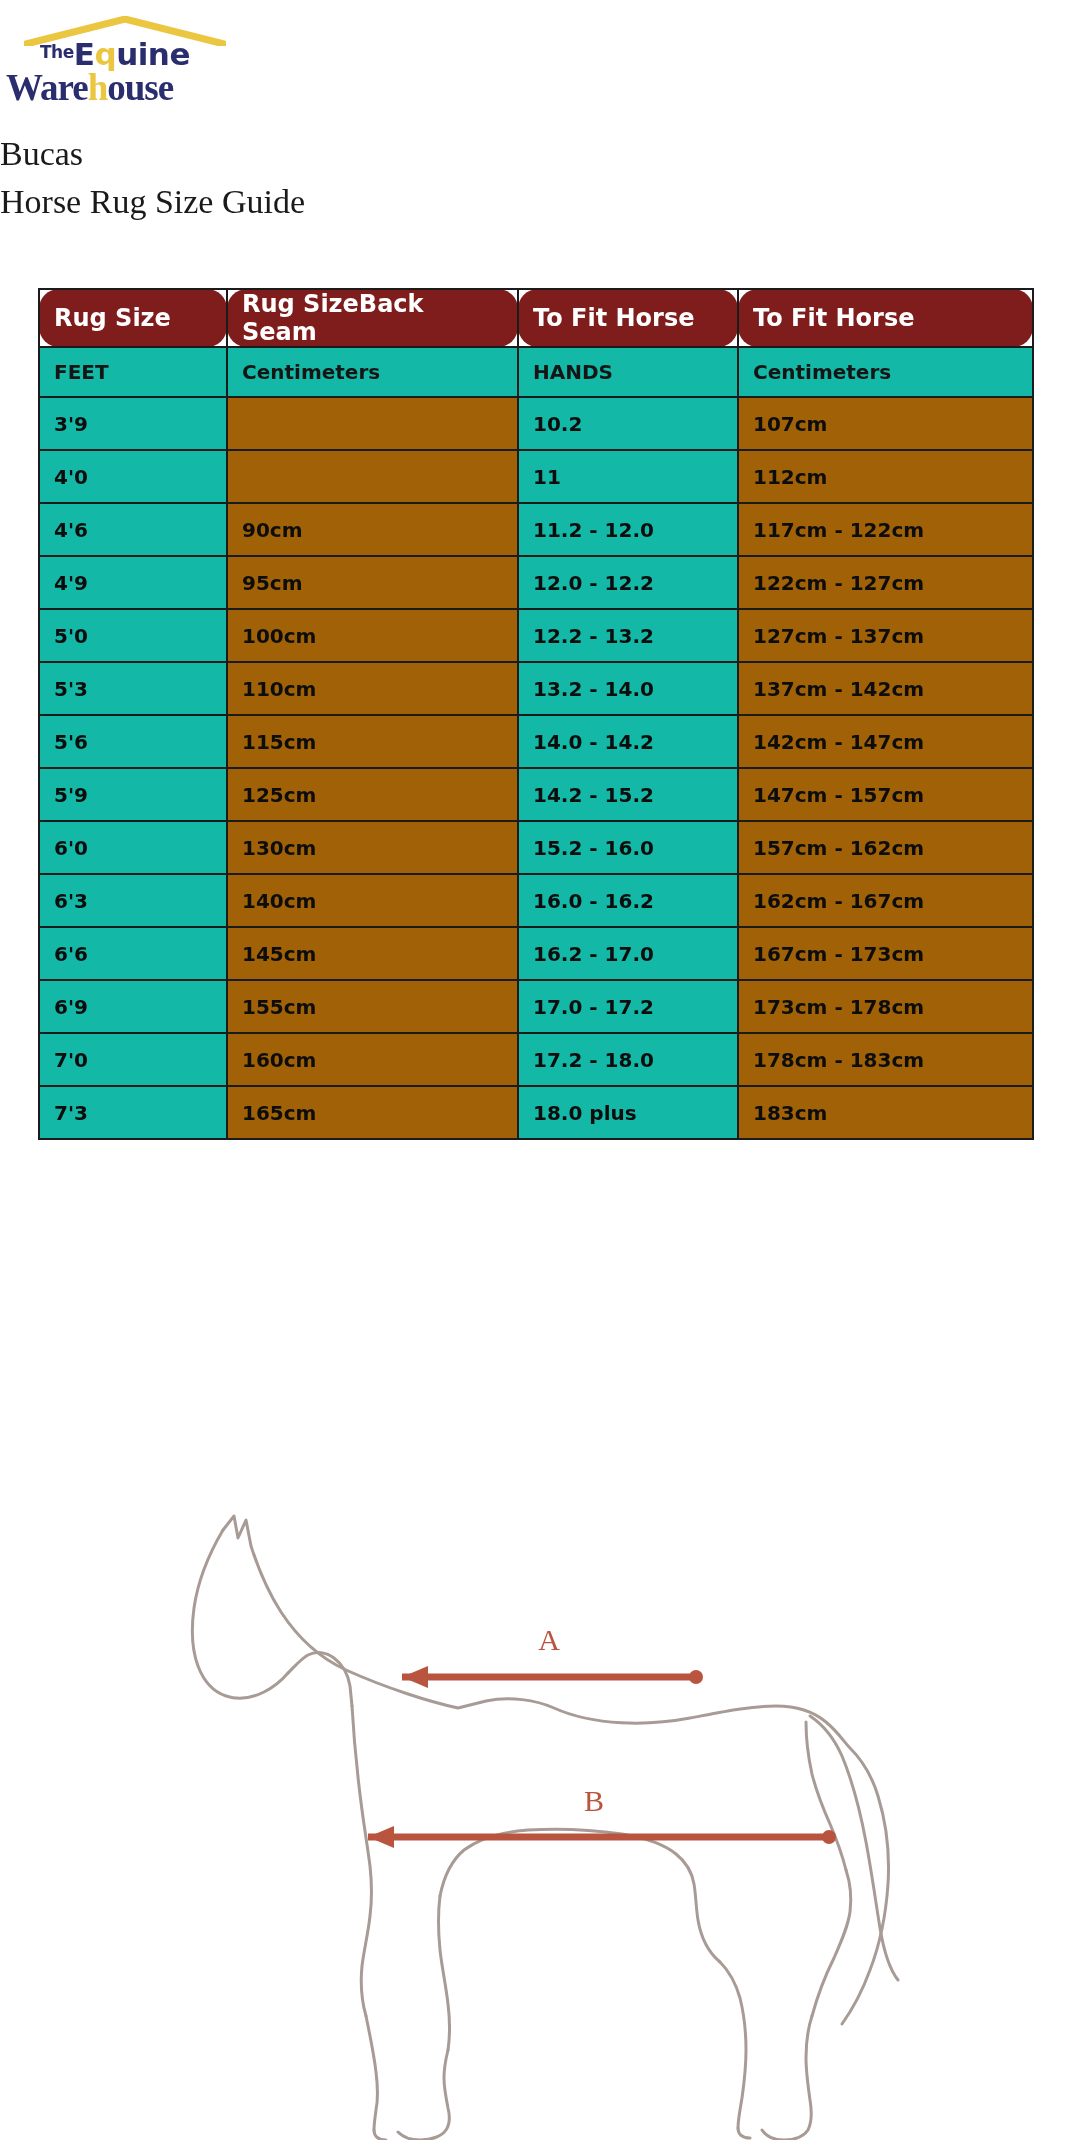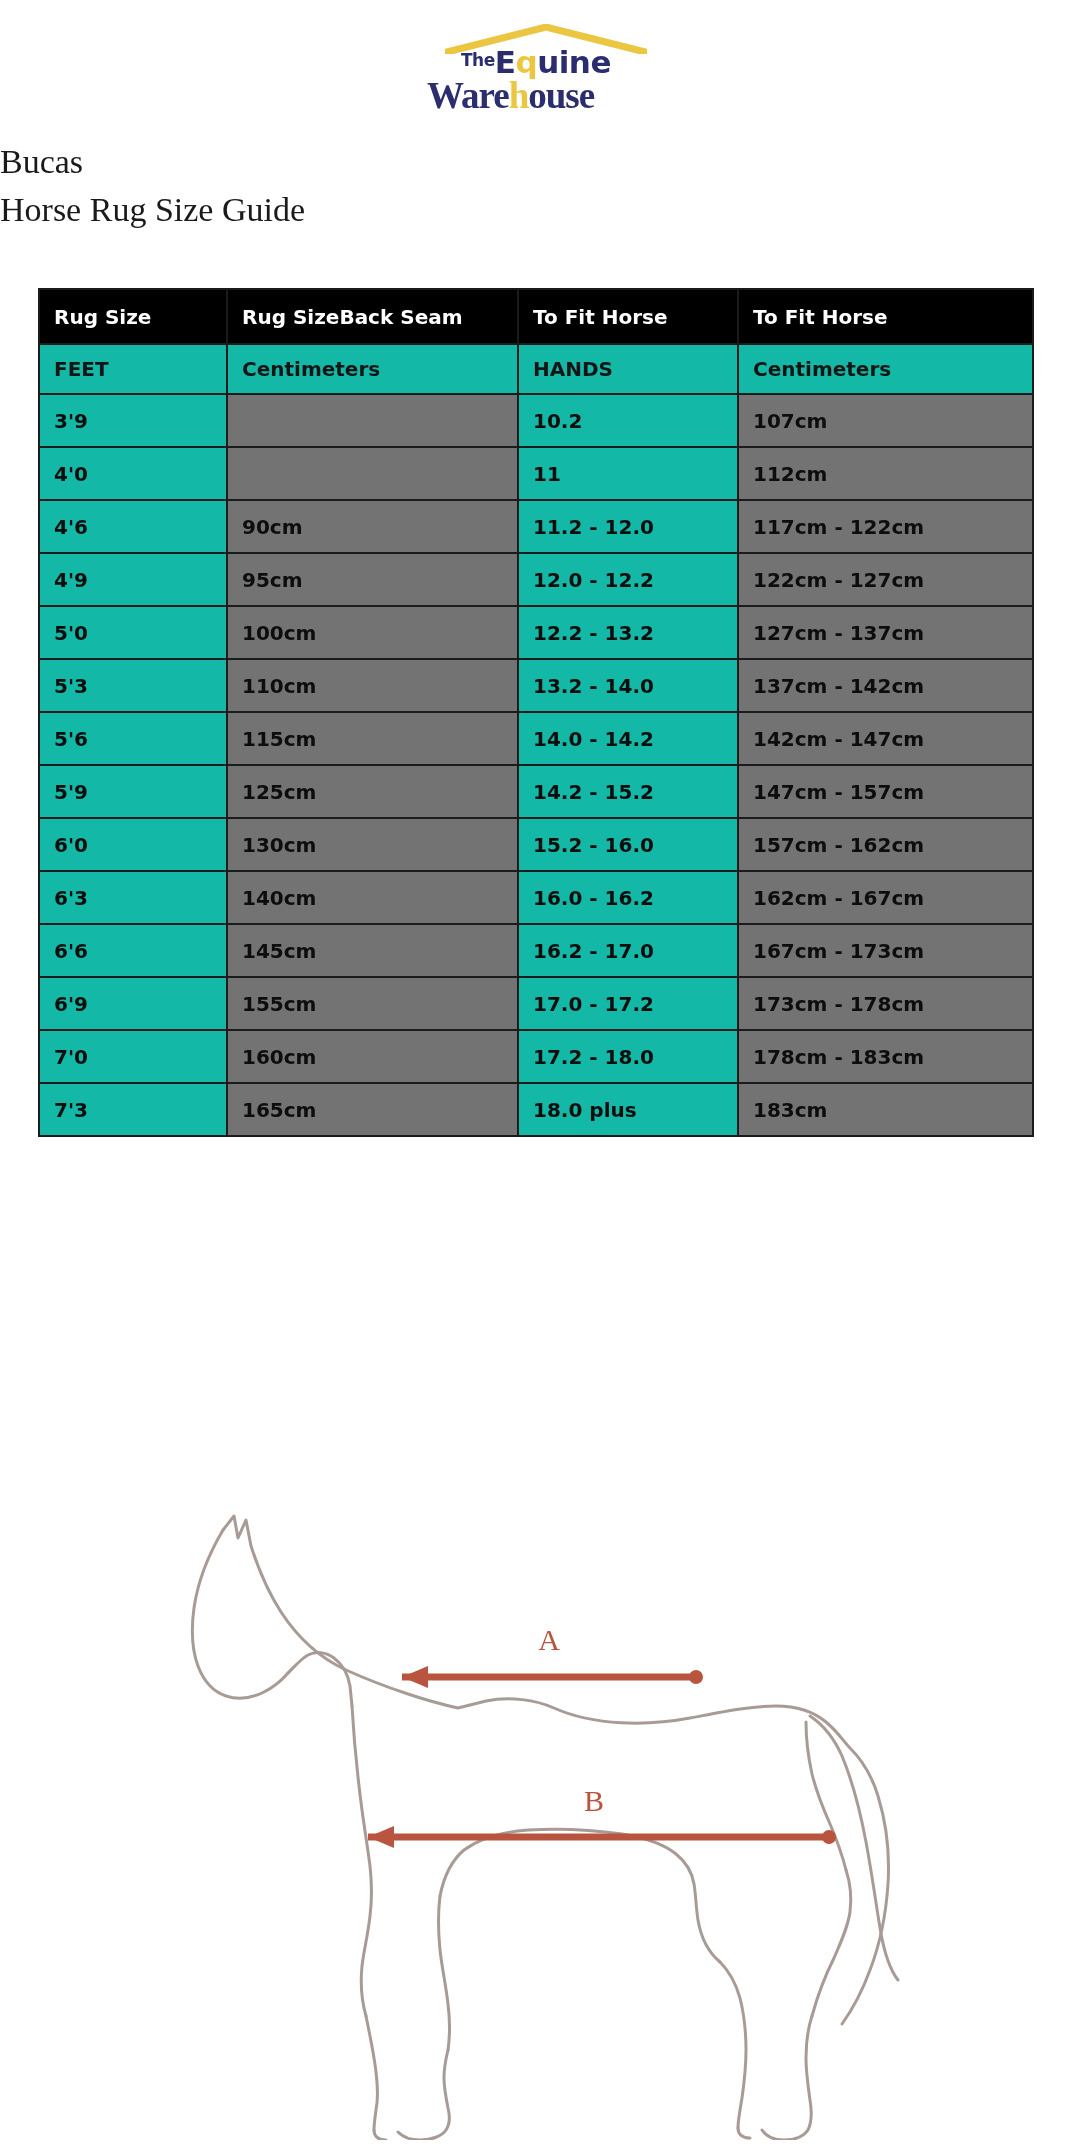--- a/index.html
+++ b/index.html
@@ -12,23 +12,22 @@
     height: 2151px;
     font-family: "Liberation Sans", sans-serif;
     color: #000000;
     overflow: hidden;
     position: relative;
   }
 
   
   .logo-wrap {
     width: 100%;
-    padding-top: 16px;
+    padding-top: 8px;
     display: flex;
-    justify-content: center;
   }
   .logo {
     position: relative;
     width: 250px;
     height: 106px;
   }
   .logo-roof {
     position: absolute;
     left: 24px;
     top: 8px;
@@ -95,37 +94,38 @@
     font-weight: bold;
     font-size: 20px;
     vertical-align: middle;
   }
   col.c1 { width: 188px; }
   col.c2 { width: 291px; }
   col.c3 { width: 220px; }
   col.c4 { width: 295px; }
 
   tr.head-main th {
-    background: #000000;
+    background: #7f1d1d;
     color: #ffffff;
     height: 53px;
-    font-size: 20px;
+    font-size: 24px;
+    border-radius: 20px;
   }
   tr.head-sub td {
     background: #14b8a6;
     color: #151515;
     height: 48px;
   }
   tbody.body-rows td {
     height: 51px;
     color: #0d0d0d;
     font-size: 20px;
   }
   tbody.body-rows td.white { background: #14b8a6; }
-  tbody.body-rows td.blue  { background: #737373; }
+  tbody.body-rows td.blue  { background: #a16207; }
 
   
   .diagram {
     position: absolute;
     left: 150px;
     top: 1480px;
     width: 800px;
     height: 660px;
   }
   .diagram svg { display: block; width: 800px; height: 660px; }

